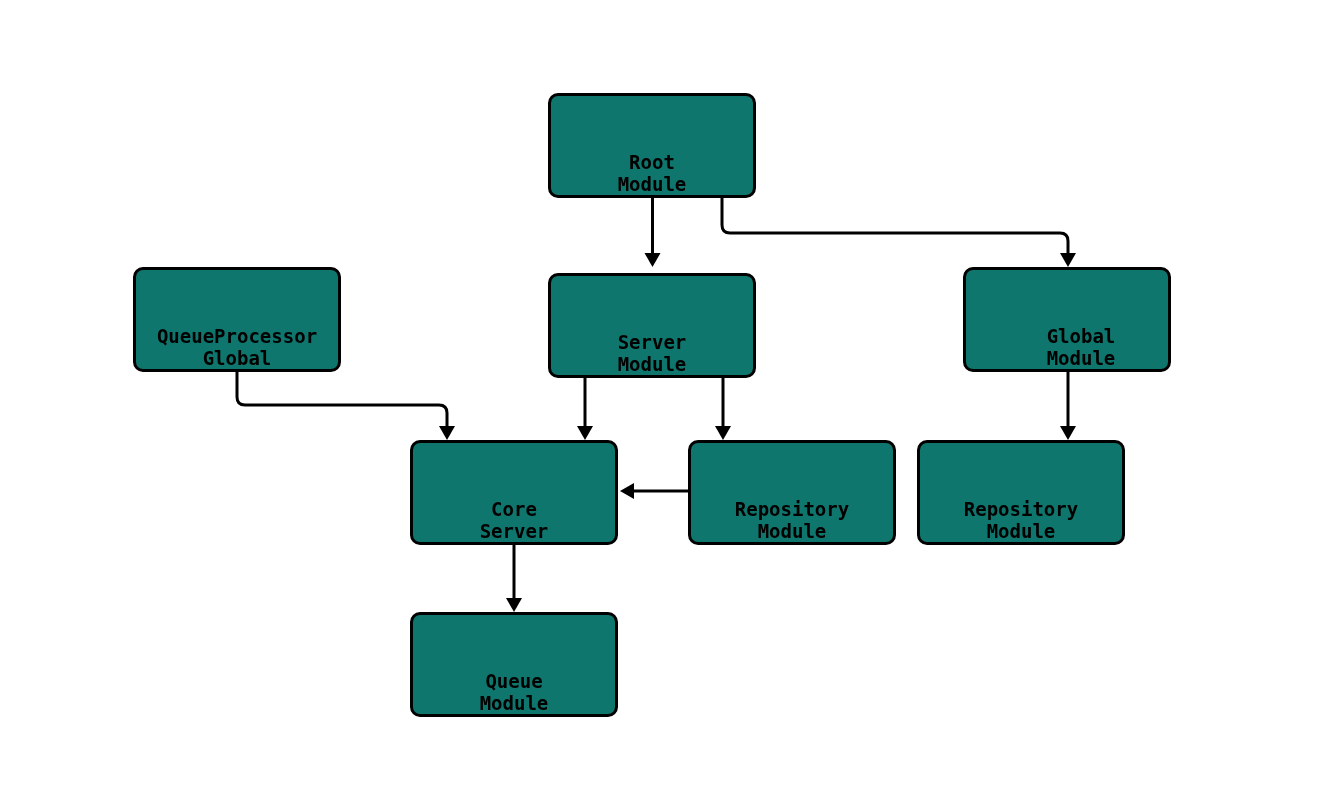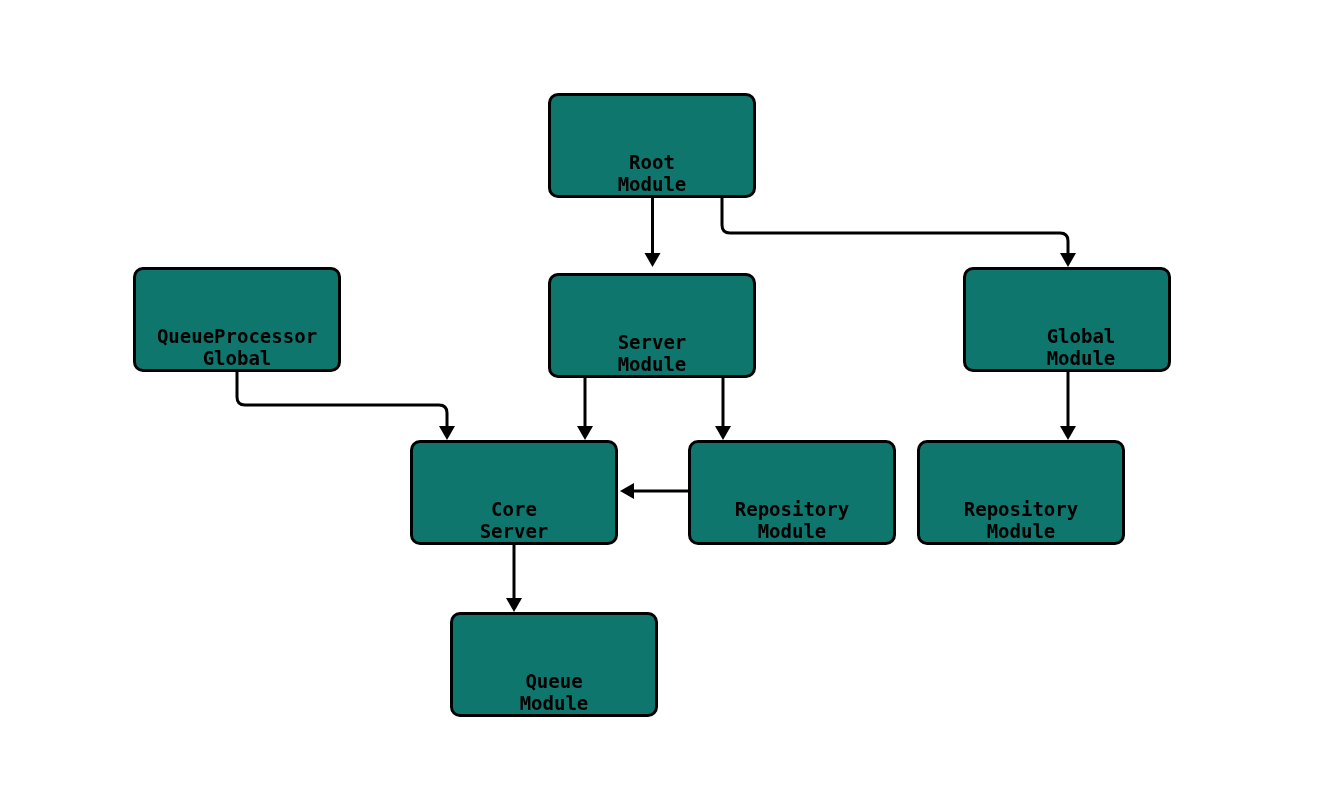--- a/index.html
+++ b/index.html
@@ -129,18 +129,18 @@
   <div class="node" style="left:688px; top:440px;">
     <div class="node-label">Repository
 Module</div>
   </div>
 
   <div class="node" style="left:917px; top:440px;">
     <div class="node-label">Repository
 Module</div>
   </div>
 
-  <div class="node" style="left:410px; top:612px;margin-left:40px;">
+  <div class="node" style="left:410px; top:612px;">
     <div class="node-label">Queue
 Module</div>
   </div>
 
 </div>
 
 </body></html>

